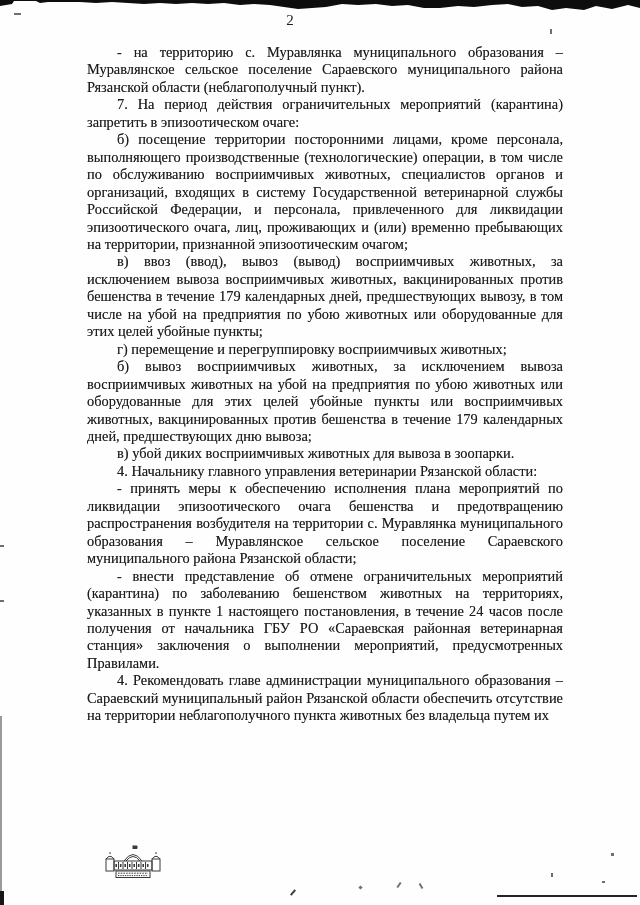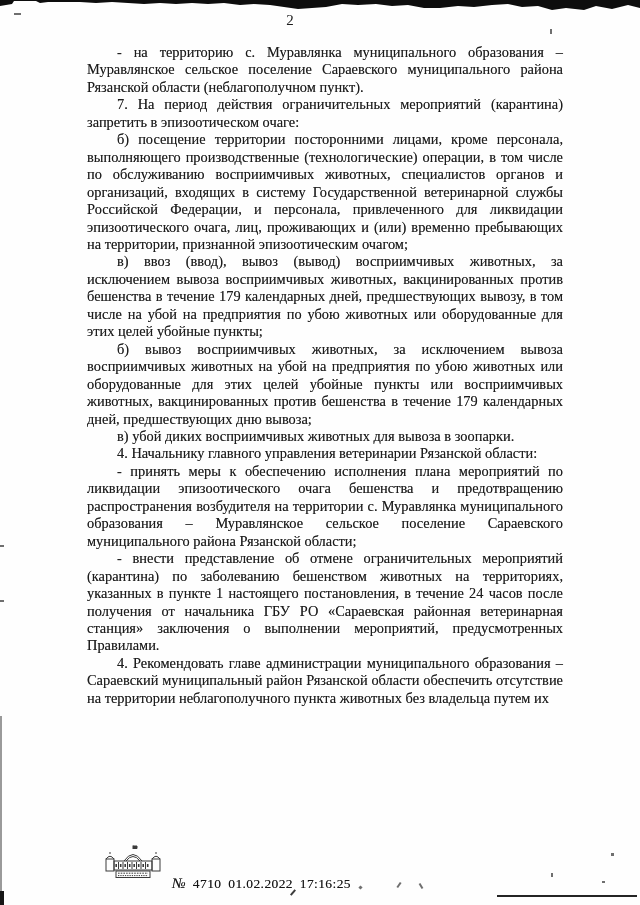--- a/index.html
+++ b/index.html
@@ -68,24 +68,25 @@
 </head>
 <body>
 
 <div class="page">
 
   <div class="scan-strip"></div>
 
   <div class="page-number">2</div>
 
   <div class="body-text">
-    <p>- на территорию с. Муравлянка муниципального образования – Муравлянское сельское поселение Сараевского муниципального района Рязанской области (неблагополучном пункт).</p>
+    <p>- на территорию с. Муравлянка муниципального образования – Муравлянское сельское поселение Сараевского муниципального района Рязанской области (неблагополучный пункт).</p>
     <p>7. На период действия ограничительных мероприятий (карантина) запретить в эпизоотическом очаге:</p>
     <p>б) посещение территории посторонними лицами, кроме персонала, выполняющего производственные (технологические) операции, в том числе по обслуживанию восприимчивых животных, специалистов органов и организаций, входящих в систему Государственной ветеринарной службы Российской Федерации, и персонала, привлеченного для ликвидации эпизоотического очага, лиц, проживающих и (или) временно пребывающих на территории, признанной эпизоотическим очагом;</p>
     <p>в) ввоз (ввод), вывоз (вывод) восприимчивых животных, за исключением вывоза восприимчивых животных, вакцинированных против бешенства в течение 179 календарных дней, предшествующих вывозу, в том числе на убой на предприятия по убою животных или оборудованные для этих целей убойные пункты;</p>
+    <p>г) перемещение и перегруппировку восприимчивых животных;</p>
     <p>б) вывоз восприимчивых животных, за исключением вывоза восприимчивых животных на убой на предприятия по убою животных или оборудованные для этих целей убойные пункты или восприимчивых животных, вакцинированных против бешенства в течение 179 календарных дней, предшествующих дню вывоза;</p>
     <p>в) убой диких восприимчивых животных для вывоза в зоопарки.</p>
     <p>4. Начальнику главного управления ветеринарии Рязанской области:</p>
     <p>- принять меры к обеспечению исполнения плана мероприятий по ликвидации эпизоотического очага бешенства и предотвращению распространения возбудителя на территории с. Муравлянка муниципального образования – Муравлянское сельское поселение Сараевского муниципального района Рязанской области;</p>
     <p>- внести представление об отмене ограничительных мероприятий (карантина) по заболеванию бешенством животных на территориях, указанных в пункте 1 настоящего постановления, в течение 24 часов после получения от начальника ГБУ РО «Сараевская районная ветеринарная станция» заключения о выполнении мероприятий, предусмотренных Правилами.</p>
     <p>4. Рекомендовать главе администрации муниципального образования – Сараевский муниципальный район Рязанской области обеспечить отсутствие на территории неблагополучного пункта животных без владельца путем их</p>
   </div>
 
   <div class="stamp">
     <svg width="62" height="36" viewBox="0 0 62 36">
@@ -124,24 +125,20 @@
           <line x1="45.7" y1="19" x2="45.7" y2="22"></line>
         </g>
 
         <rect x="14" y="26" width="34" height="6.5"></rect>
         <line x1="16" y1="28.2" x2="46" y2="28.2" stroke-dasharray="1.6 1.1"></line>
         <line x1="16" y1="30.6" x2="46" y2="30.6" stroke-dasharray="1.3 1.0"></line>
       </g>
     </svg>
   </div>
 
-  <div class="regnum">
-    <span class="numero">№</span>
-    <span>4710  01.02.2022 17:16:25</span>
-  </div>
 
   <div class="edge-line-left"></div>
   <div class="edge-block-left"></div>
   <div class="bottom-right-line"></div>
 
   <div class="speck s1"></div>
   <div class="speck s2"></div>
   <div class="speck s3"></div>
   <div class="speck s4"></div>
   <div class="speck s5"></div>

